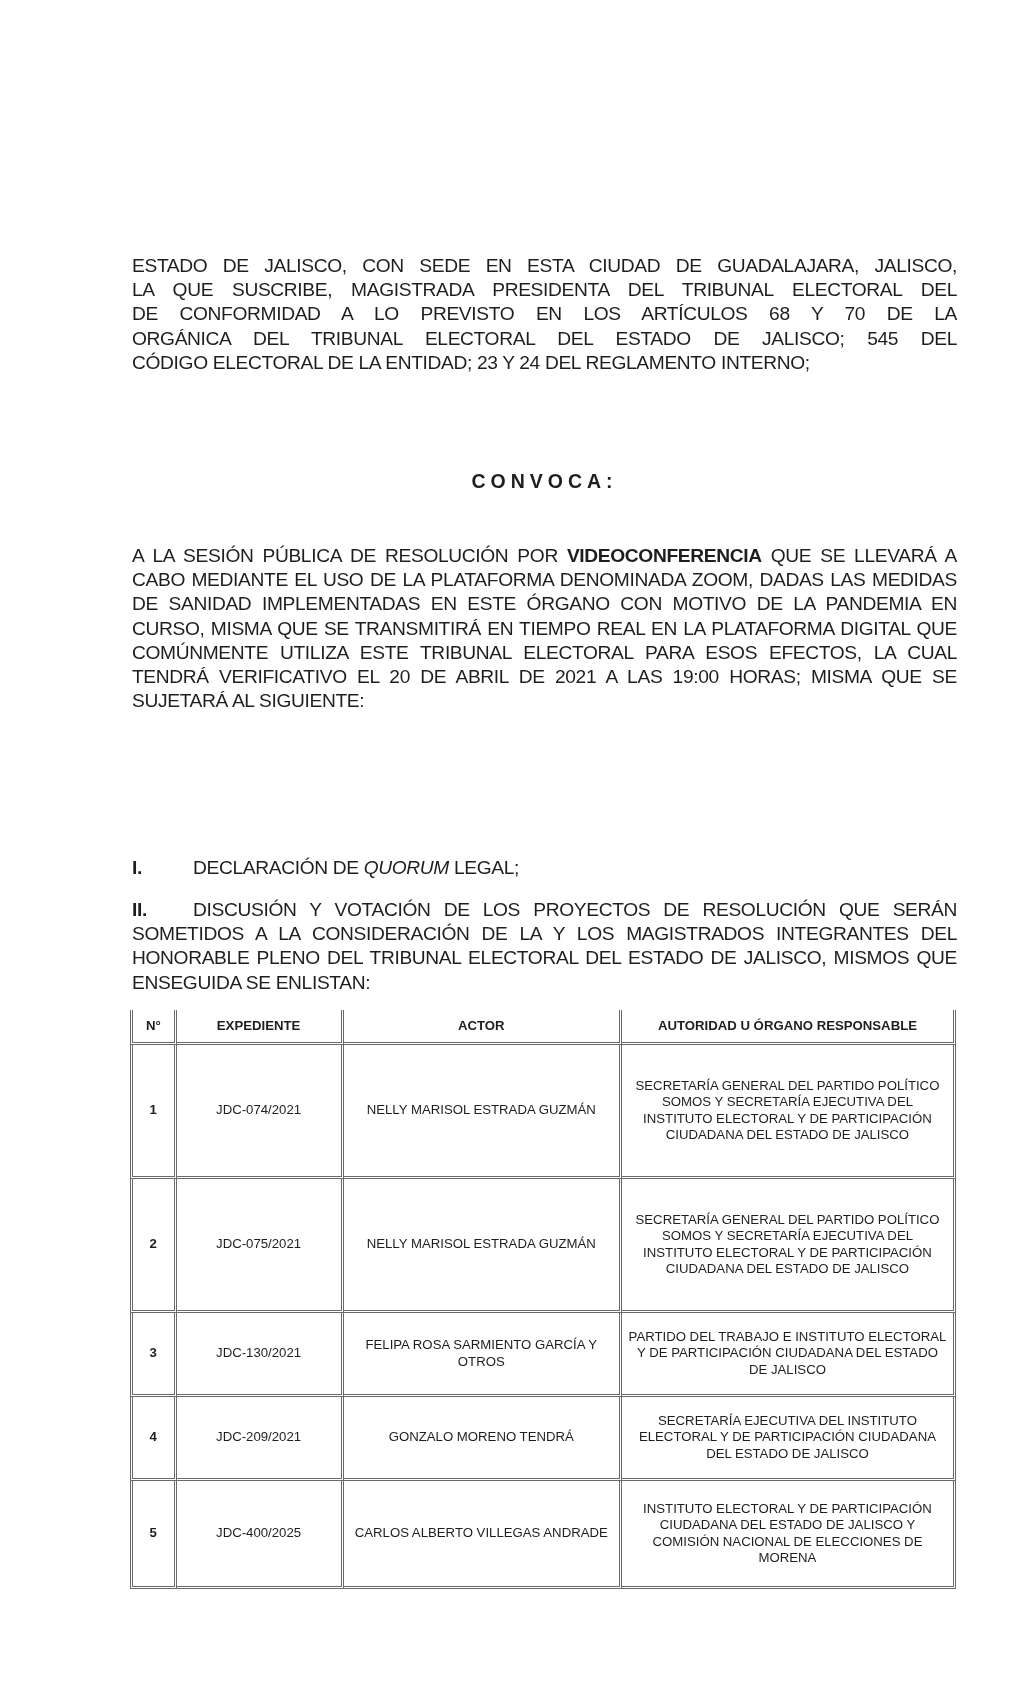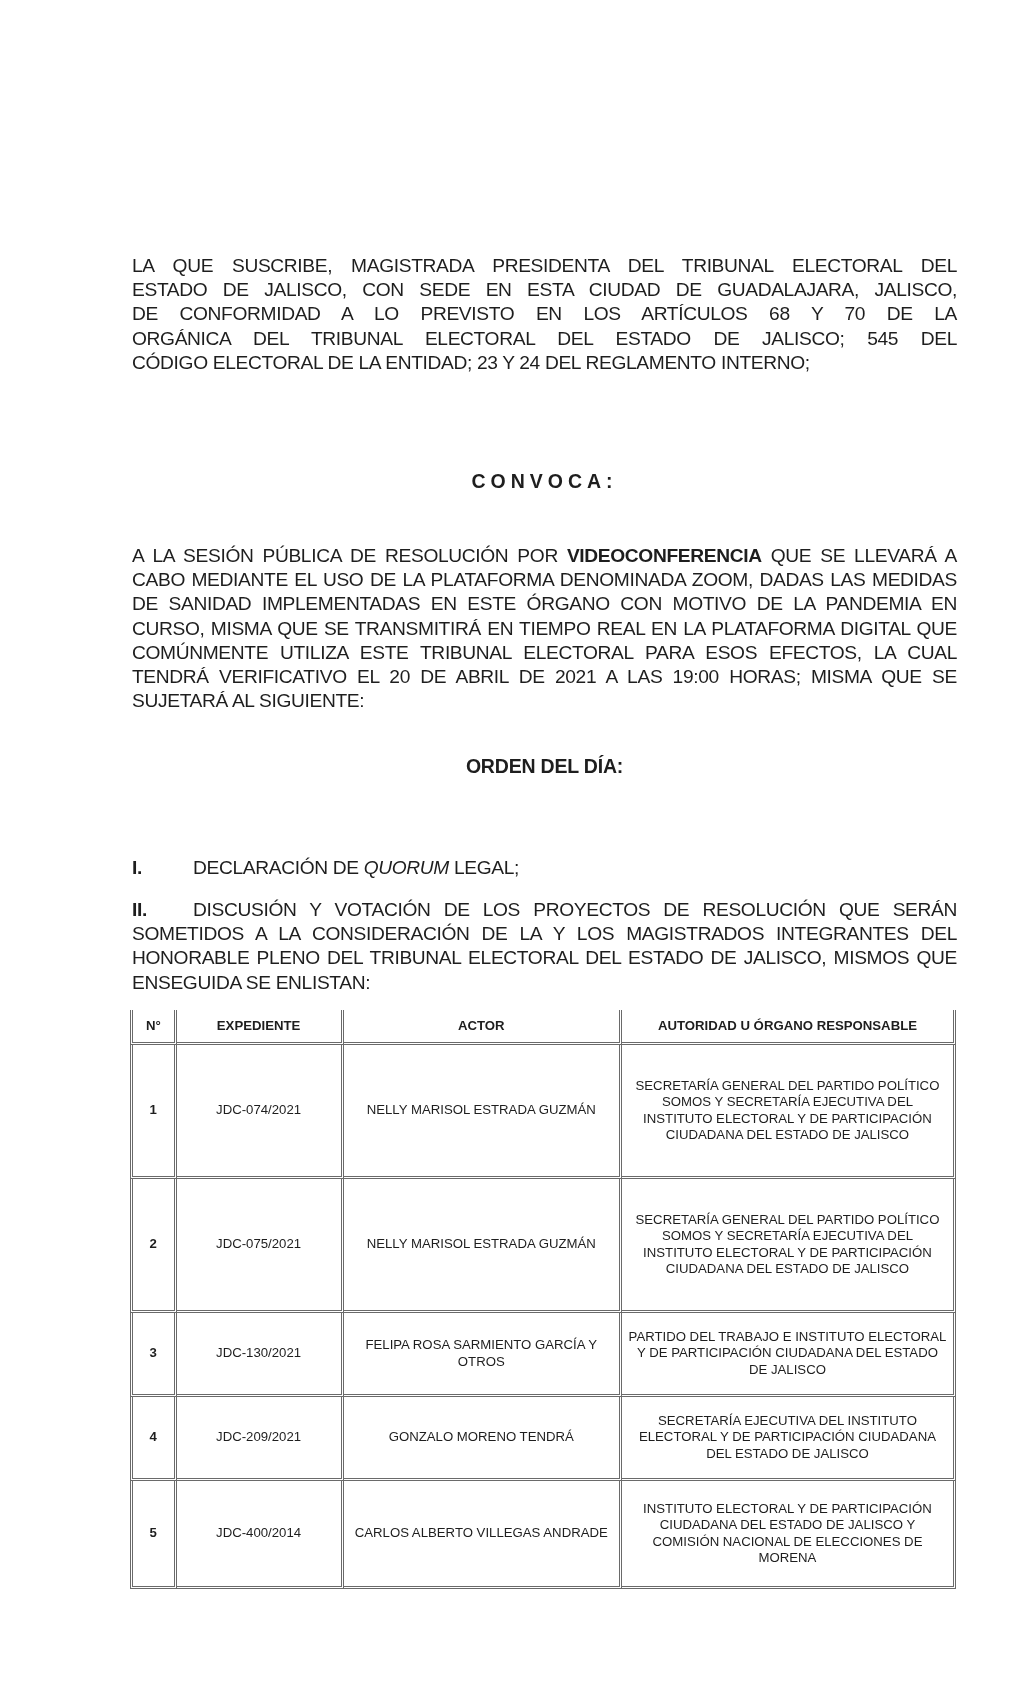--- a/index.html
+++ b/index.html
@@ -25,32 +25,31 @@
   table.lst th { font-weight: bold; height: 32px; font-size: 13.2px; }
   table.lst td.n { font-weight: bold; }
   .c1 { width: 28px; } .c2 { width: 150px; } .c3 { width: 260px; } .c4 { width: 315px; }
 </style>
 </head>
 <body>
 
 <div class="page">
 
   <div class="para" style="top:254px;">
+    <div style="text-align:justify;text-align-last:justify;">ESTADO DE JALISCO, CON SEDE EN ESTA CIUDAD DE GUADALAJARA, JALISCO,</div>
     <div style="text-align:justify;text-align-last:justify;">LA QUE SUSCRIBE, MAGISTRADA PRESIDENTA DEL TRIBUNAL ELECTORAL DEL</div>
-    <div style="text-align:justify;text-align-last:justify;">ESTADO DE JALISCO, CON SEDE EN ESTA CIUDAD DE GUADALAJARA, JALISCO,</div>
     <div style="text-align:justify;text-align-last:justify;">DE CONFORMIDAD A LO PREVISTO EN LOS ARTÍCULOS 68 Y 70 DE LA</div>
     <div style="text-align:justify;text-align-last:justify;">ORGÁNICA DEL TRIBUNAL ELECTORAL DEL ESTADO DE JALISCO; 545 DEL</div>
     <div style="text-align:left;">CÓDIGO ELECTORAL DE LA ENTIDAD; 23 Y 24 DEL REGLAMENTO INTERNO;</div>
   </div>
 
   <div class="heading convoca">CONVOCA:</div>
 
   <div class="para" style="top:544px;"><span>A LA SESIÓN PÚBLICA DE RESOLUCIÓN POR </span><span class="b">VIDEOCONFERENCIA</span><span> QUE SE LLEVARÁ A CABO MEDIANTE EL USO DE LA PLATAFORMA DENOMINADA ZOOM, DADAS LAS MEDIDAS DE SANIDAD IMPLEMENTADAS EN ESTE ÓRGANO CON MOTIVO DE LA PANDEMIA EN CURSO, MISMA QUE SE TRANSMITIRÁ EN TIEMPO REAL EN LA PLATAFORMA DIGITAL QUE COMÚNMENTE UTILIZA ESTE TRIBUNAL ELECTORAL PARA ESOS EFECTOS, LA CUAL TENDRÁ VERIFICATIVO EL 20 DE ABRIL DE 2021 A LAS 19:00 HORAS; MISMA QUE SE SUJETARÁ AL SIGUIENTE:</span></div>
 
-  <div class="heading orden">ORDEN DEL DÍA:</div>
 
   <div class="item" style="top:856px;">
     <span class="num">I.</span><span>DECLARACIÓN DE </span><span class="i" style="font-style:italic;">QUORUM</span><span> LEGAL;</span>
   </div>
 
   <div class="item" style="top:898px;">
     <span class="num" style="width:61px;">II.</span><span>DISCUSIÓN Y VOTACIÓN DE LOS PROYECTOS DE RESOLUCIÓN QUE SERÁN SOMETIDOS A LA CONSIDERACIÓN DE LA Y LOS MAGISTRADOS INTEGRANTES DEL HONORABLE PLENO DEL TRIBUNAL ELECTORAL DEL ESTADO DE JALISCO, MISMOS QUE ENSEGUIDA SE ENLISTAN:</span>
   </div>
 
   <table class="lst">
@@ -82,20 +81,20 @@
         <td>PARTIDO DEL TRABAJO E INSTITUTO ELECTORAL Y DE PARTICIPACIÓN CIUDADANA DEL ESTADO DE JALISCO</td>
       </tr>
       <tr style="height:84px;">
         <td class="n">4</td>
         <td>JDC-209/2021</td>
         <td>GONZALO MORENO TENDRÁ</td>
         <td>SECRETARÍA EJECUTIVA DEL INSTITUTO ELECTORAL Y DE PARTICIPACIÓN CIUDADANA DEL ESTADO DE JALISCO</td>
       </tr>
       <tr style="height:108px;">
         <td class="n">5</td>
-        <td>JDC-400/2014</td>
+        <td>JDC-400/2025</td>
         <td>CARLOS ALBERTO VILLEGAS ANDRADE</td>
         <td>INSTITUTO ELECTORAL Y DE PARTICIPACIÓN CIUDADANA DEL ESTADO DE JALISCO Y COMISIÓN NACIONAL DE ELECCIONES DE MORENA</td>
       </tr>
     </tbody>
   </table>
 
 </div>
 
 </body></html>

